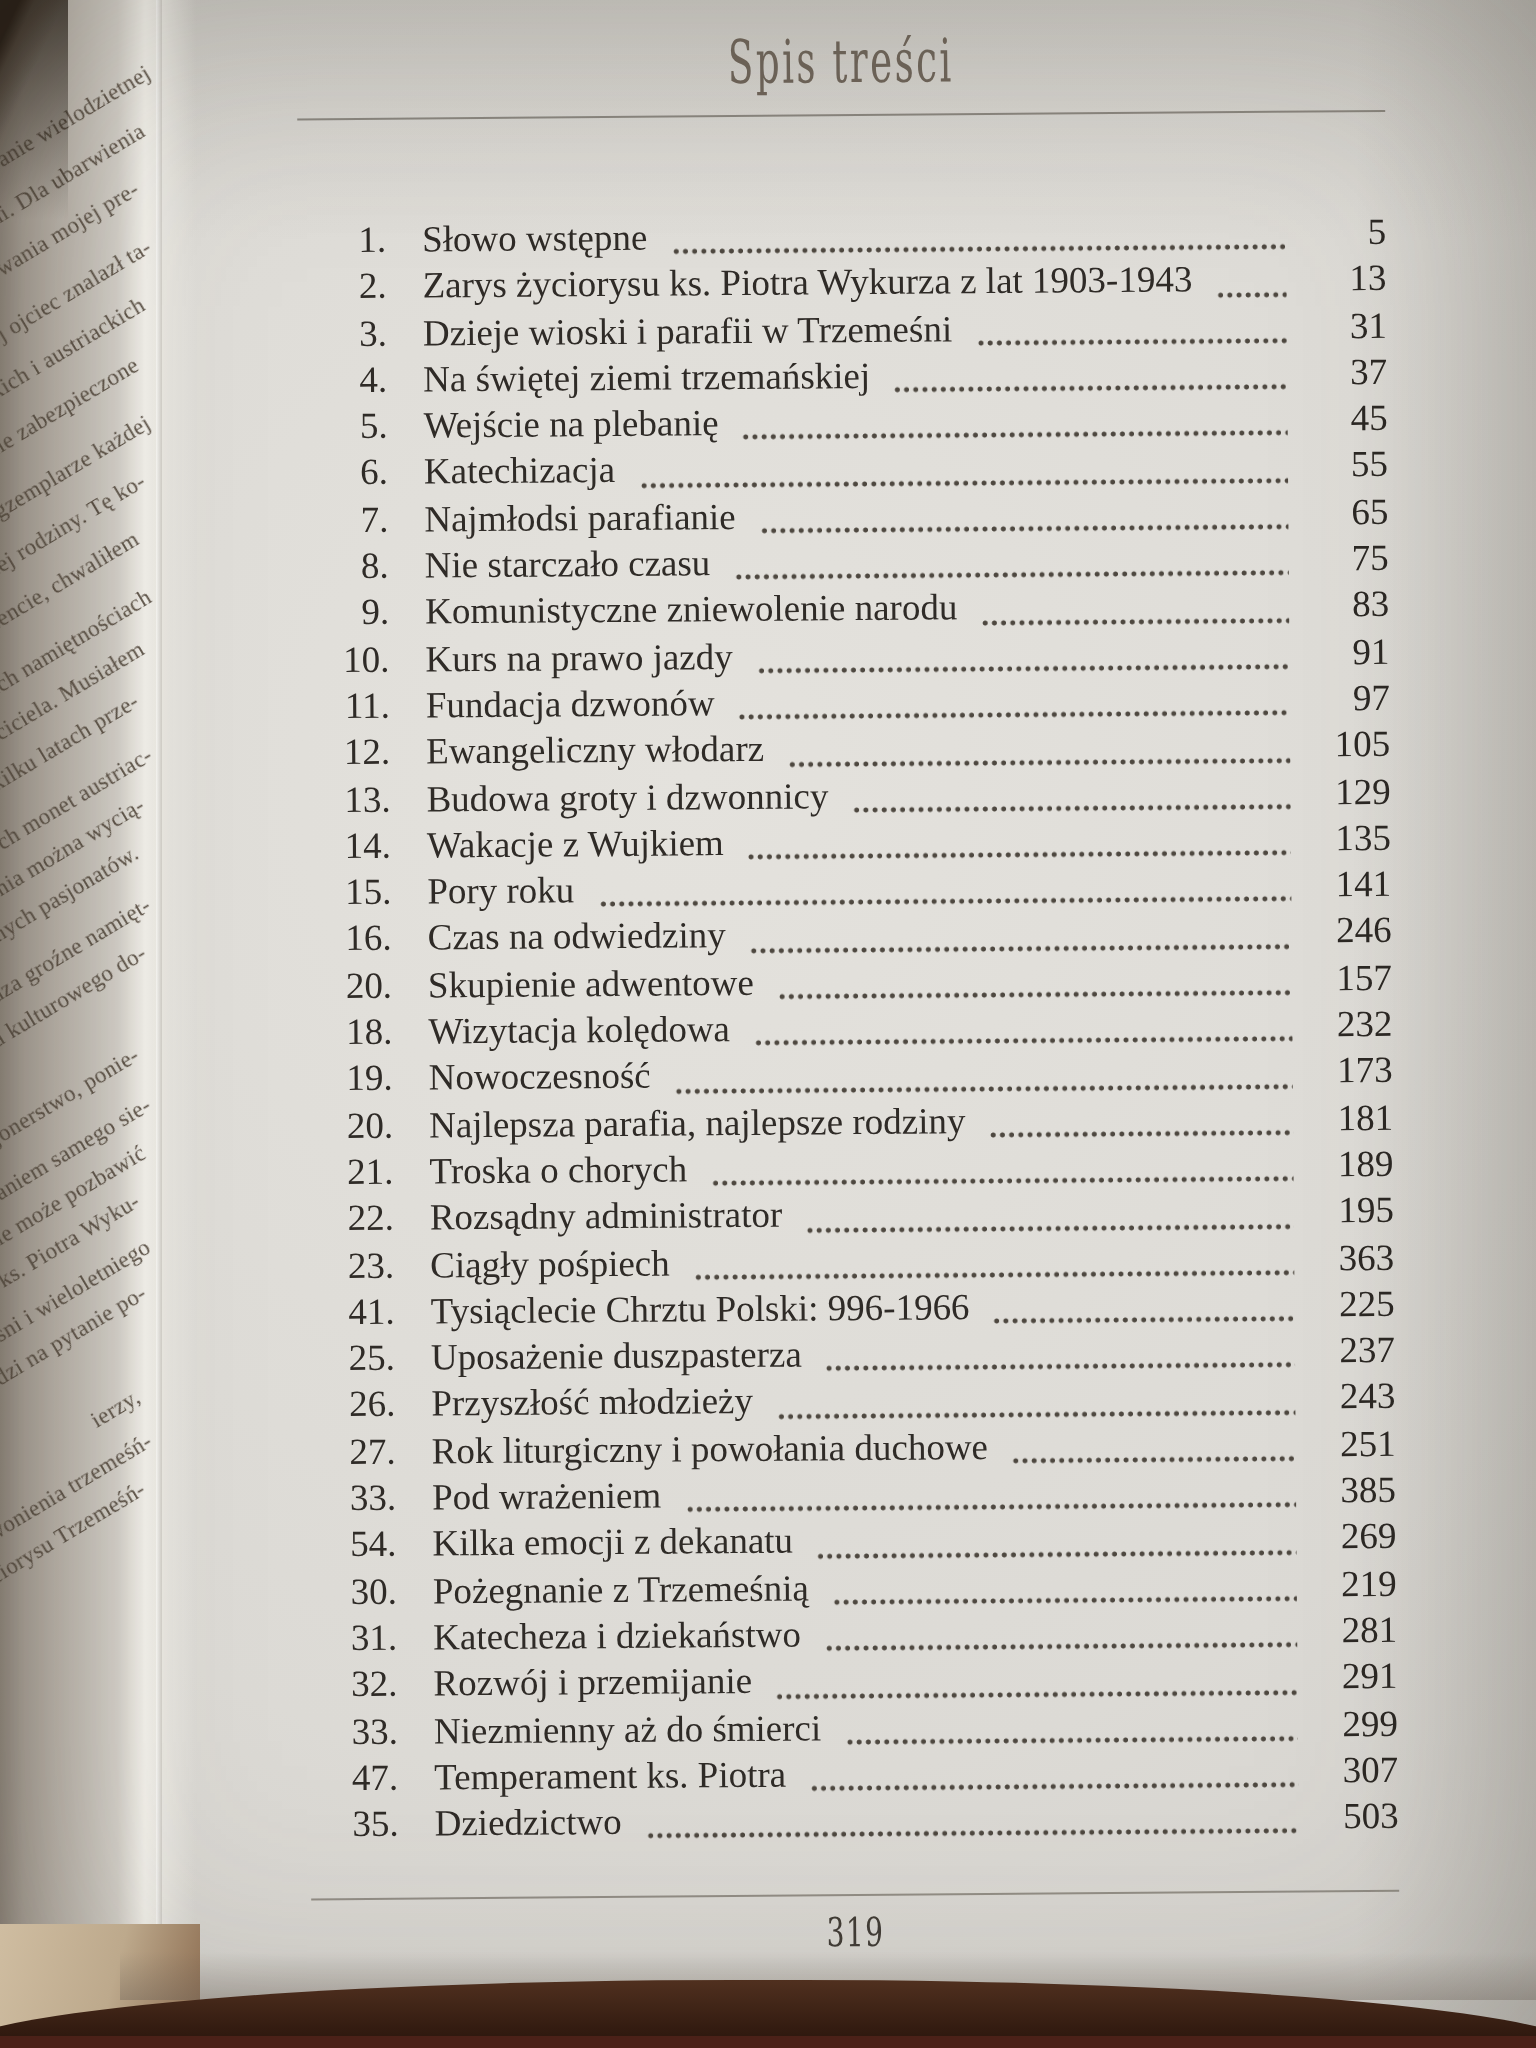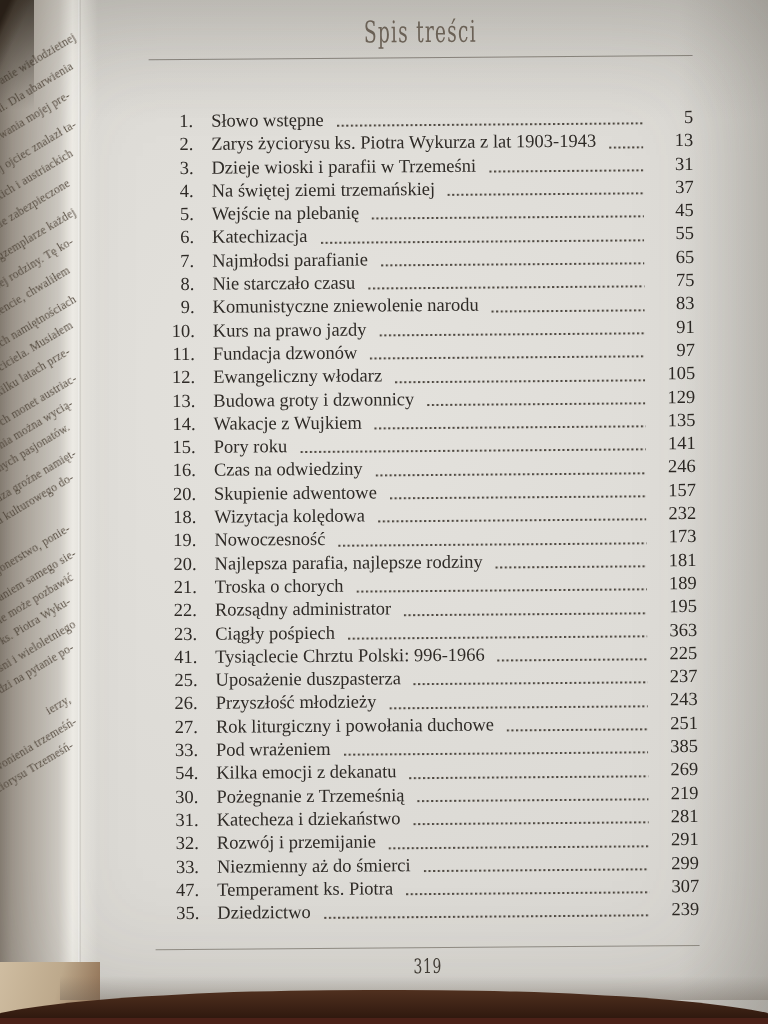--- a/index.html
+++ b/index.html
@@ -369,21 +369,21 @@
     <span class="toc-num">47.</span>
     <span class="toc-title">Temperament ks. Piotra</span>
     <span class="toc-leader"></span>
     <span class="toc-page">307</span>
   </div>
 
   <div class="toc-row">
     <span class="toc-num">35.</span>
     <span class="toc-title">Dziedzictwo</span>
     <span class="toc-leader"></span>
-    <span class="toc-page">239</span>
+    <span class="toc-page">503</span>
   </div>
 </div>
 
     <div class="footer">
       <div class="footer-rule"></div>
       <div class="footer-page">319</div>
     </div>
   </div>
 
   <div class="corner-tan"></div>

